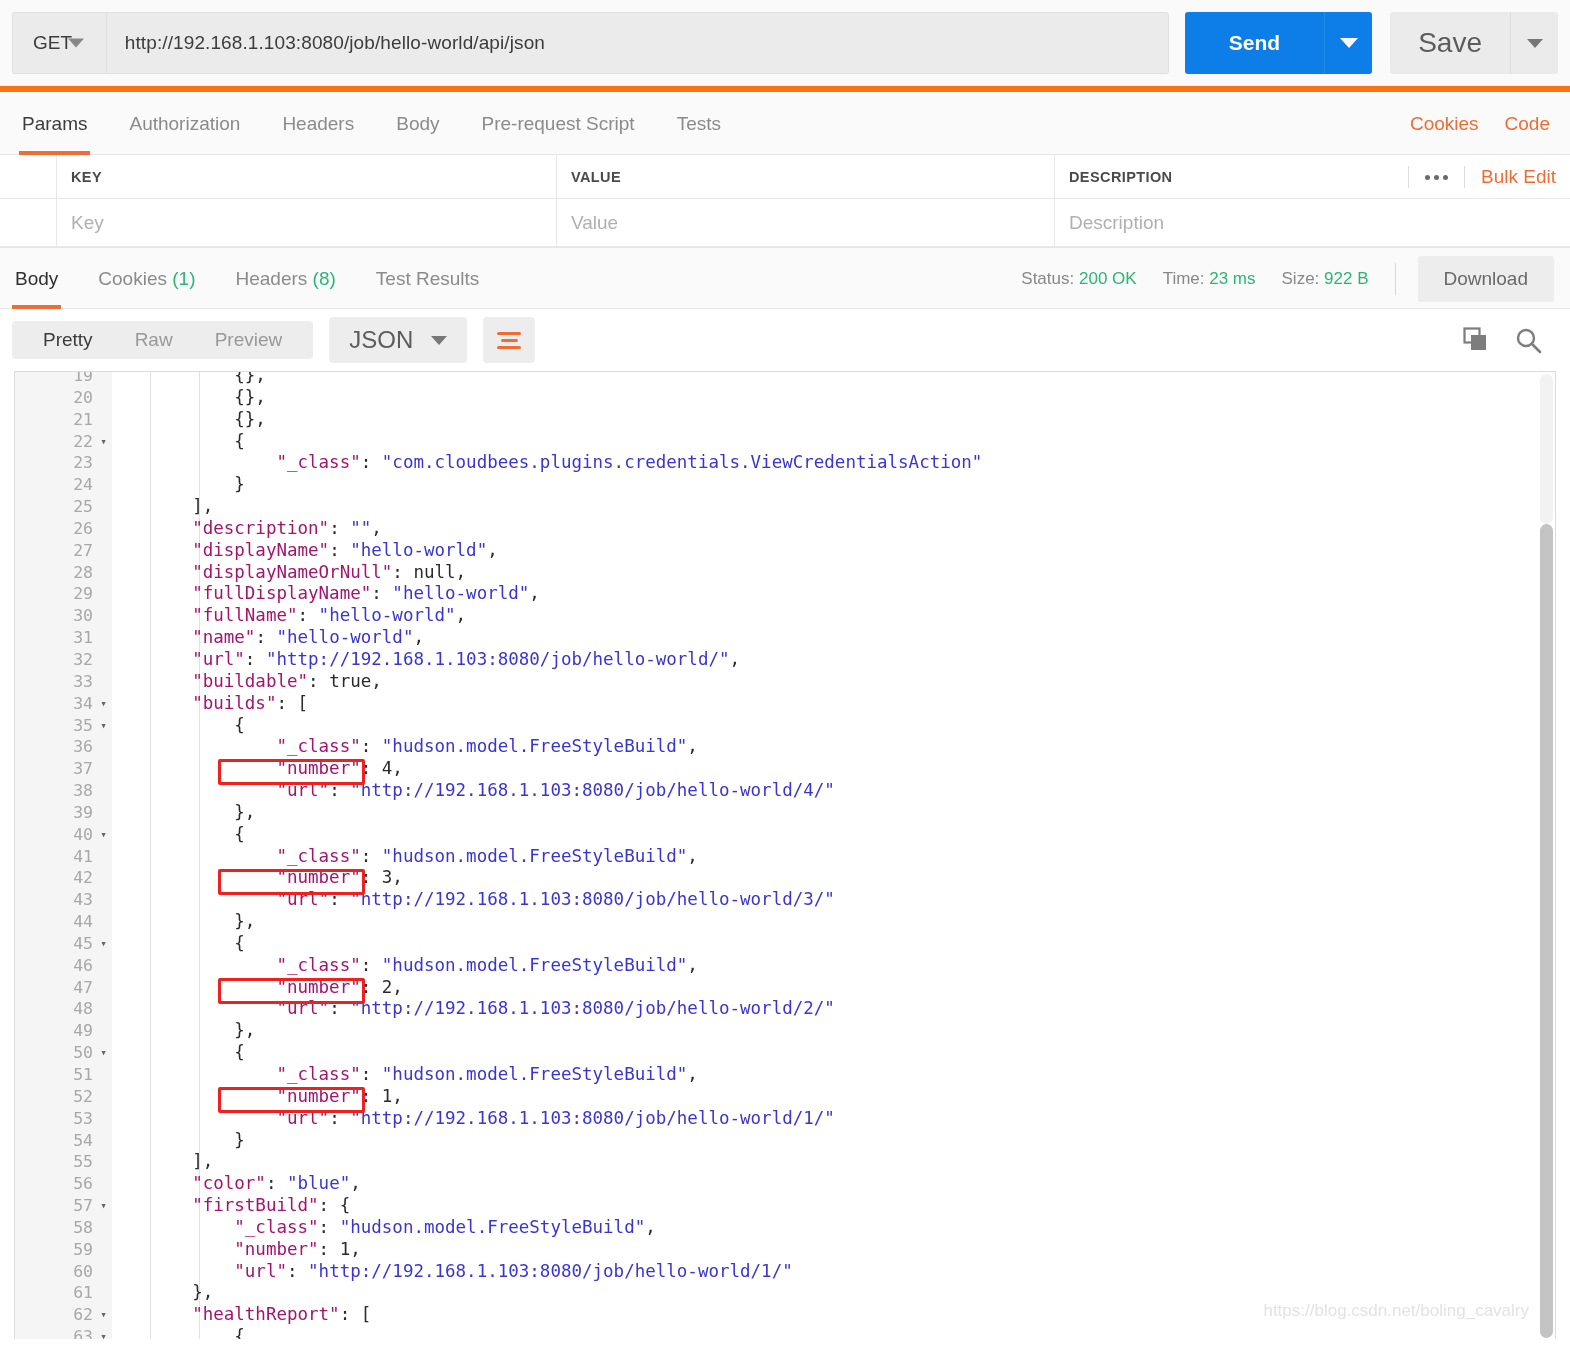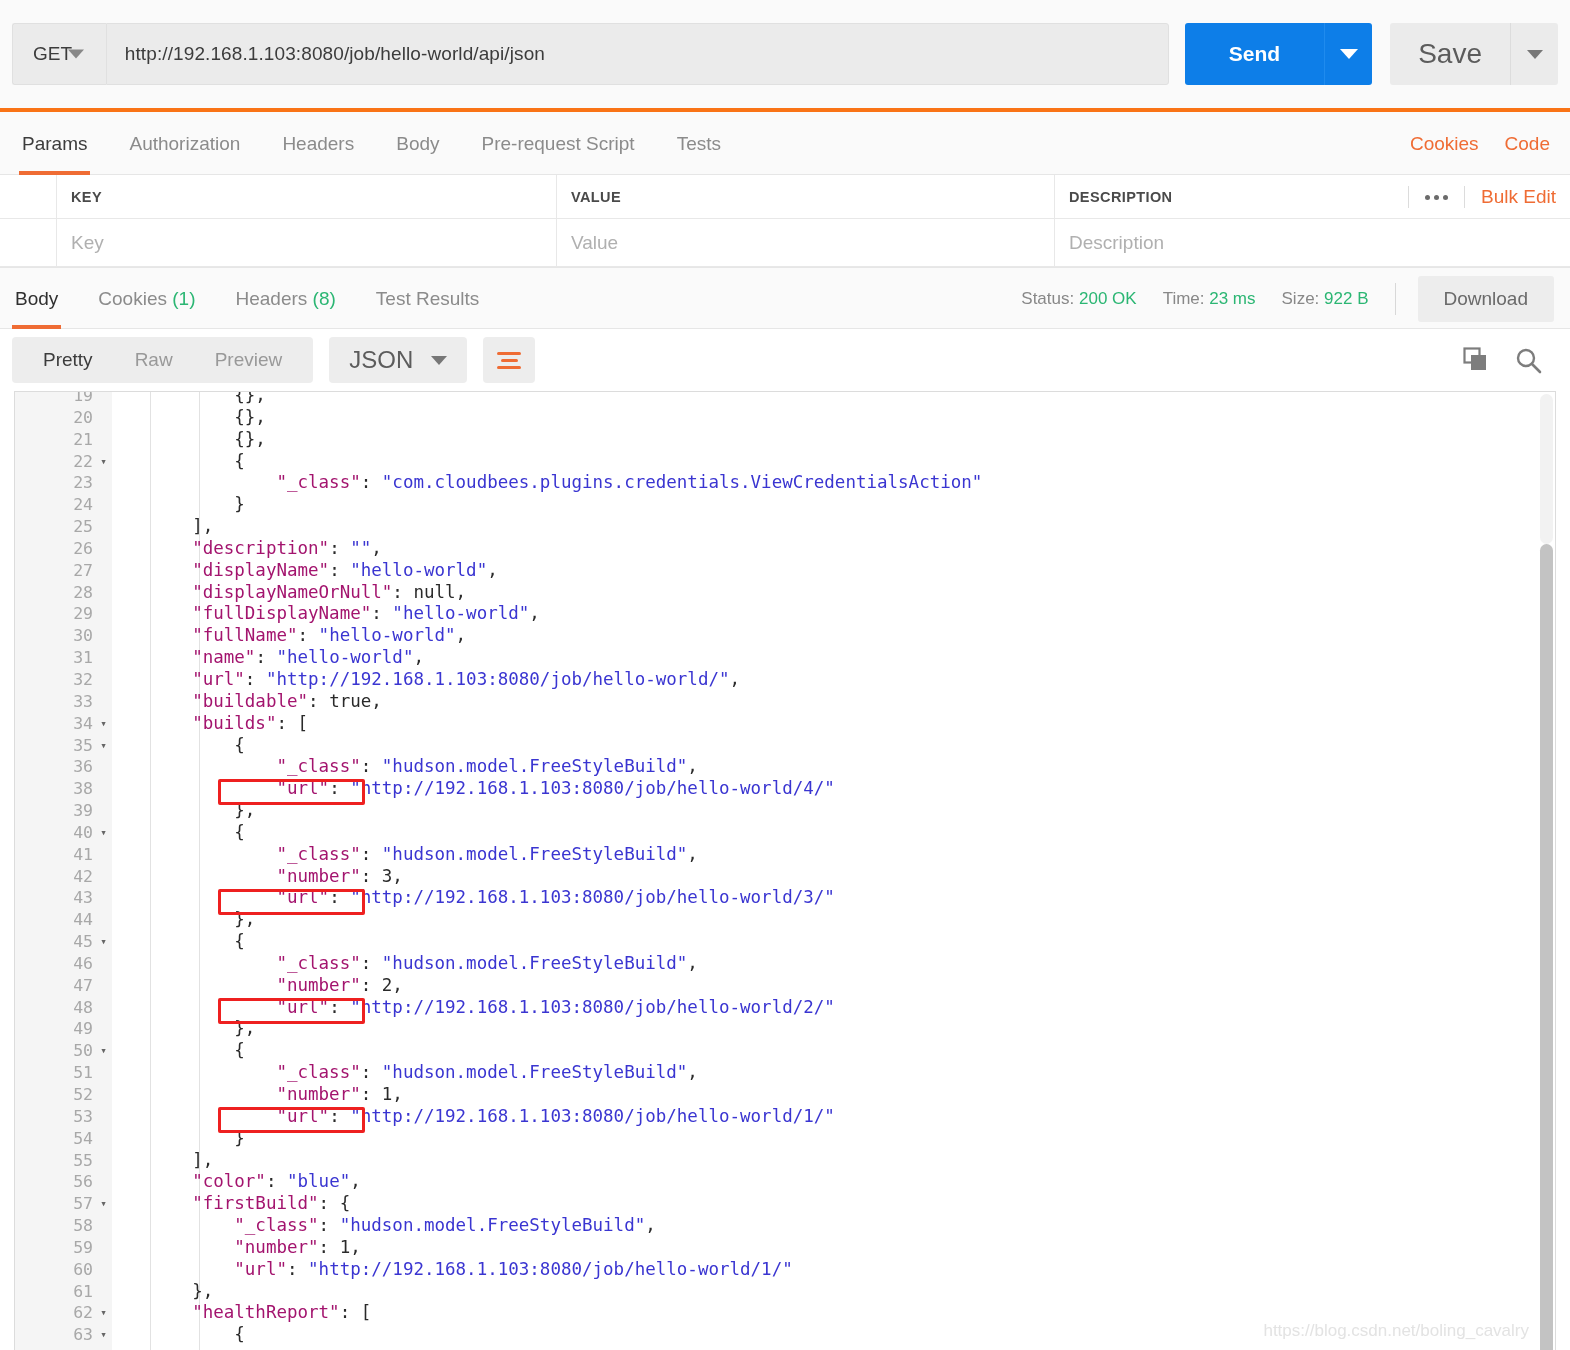--- a/index.html
+++ b/index.html
@@ -7,23 +7,23 @@
     margin: 0; padding: 0;
     width: 1570px; height: 1350px;
     background: #ffffff;
     font-family: "Liberation Sans", sans-serif;
     overflow: hidden;
   }
 
   
   .urlbar {
     position: relative;
-    height: 112px;
+    height: 92px;
     background: #fafafa;
-    border-bottom: 4px solid #f97316;
+    border-bottom: 6px solid #f97316;
     display: flex;
     align-items: center;
     padding: 0 12px;
   }
   .method-select {
     width: 175px; height: 62px;
     background: #ebebeb;
     border: 1px solid #e0e0e0;
     border-right: none;
     border-radius: 3px 0 0 3px;
@@ -173,21 +173,21 @@
   .meta-div { width: 1px; height: 32px; background: #d8d8d8; margin-right: 22px; }
   .dl-btn {
     background: #ededed; color: #6a6a6a; border: none;
     font-size: 19px; padding: 12px 26px; border-radius: 3px; cursor: pointer;
     font-family: "Liberation Sans", sans-serif;
   }
 
   
   .view-bar { height: 62px; background: #fff; display: flex; align-items: center; padding-left: 12px; position: relative; }
   .seg {
-    background: #ededed; border-radius: 4px; height: 46px;
+    background: #ededed; border-radius: 4px; height: 38px;
     display: flex; align-items: center; padding: 0 10px;
   }
   .seg span { font-size: 19px; color: #999; padding: 0 21px; cursor: pointer; }
   .seg span.on { color: #3c3c3c; }
   .fmt-sel {
     background: #ededed; border-radius: 4px; height: 46px; margin-left: 16px;
     display: flex; align-items: center; padding: 0 20px; gap: 18px; cursor: pointer;
   }
   .fmt-sel .t { font-size: 24px; color: #5c5c5c; }
   .fmt-sel i { width:0;height:0;border-left:8px solid transparent;border-right:8px solid transparent;border-top:9px solid #777; display:block;}
@@ -408,20 +408,21 @@
       <div class="ln"><span class="num">27</span><span class="fold"></span><span class="src"><span>    </span><span class="k">"displayName"</span><span class="p">: </span><span class="s">"hello-world"</span><span class="p">,</span></span></div>
       <div class="ln"><span class="num">28</span><span class="fold"></span><span class="src"><span>    </span><span class="k">"displayNameOrNull"</span><span class="p">: </span><span class="n">null</span><span class="p">,</span></span></div>
       <div class="ln"><span class="num">29</span><span class="fold"></span><span class="src"><span>    </span><span class="k">"fullDisplayName"</span><span class="p">: </span><span class="s">"hello-world"</span><span class="p">,</span></span></div>
       <div class="ln"><span class="num">30</span><span class="fold"></span><span class="src"><span>    </span><span class="k">"fullName"</span><span class="p">: </span><span class="s">"hello-world"</span><span class="p">,</span></span></div>
       <div class="ln"><span class="num">31</span><span class="fold"></span><span class="src"><span>    </span><span class="k">"name"</span><span class="p">: </span><span class="s">"hello-world"</span><span class="p">,</span></span></div>
       <div class="ln"><span class="num">32</span><span class="fold"></span><span class="src"><span>    </span><span class="k">"url"</span><span class="p">: </span><span class="s">"http://192.168.1.103:8080/job/hello-world/"</span><span class="p">,</span></span></div>
       <div class="ln"><span class="num">33</span><span class="fold"></span><span class="src"><span>    </span><span class="k">"buildable"</span><span class="p">: </span><span class="n">true</span><span class="p">,</span></span></div>
       <div class="ln"><span class="num">34</span><span class="fold">▾</span><span class="src"><span>    </span><span class="k">"builds"</span><span class="p">: [</span></span></div>
       <div class="ln"><span class="num">35</span><span class="fold">▾</span><span class="src"><span>        </span><span class="p">{</span></span></div>
       <div class="ln"><span class="num">36</span><span class="fold"></span><span class="src"><span>            </span><span class="k">"_class"</span><span class="p">: </span><span class="s">"hudson.model.FreeStyleBuild"</span><span class="p">,</span></span></div>
+      <div class="ln"><span class="num">37</span><span class="fold"></span><span class="src"><span>            </span><span class="k">"number"</span><span class="p">: </span><span class="n">4</span><span class="p">,</span></span></div>
       <div class="ln"><span class="num">38</span><span class="fold"></span><span class="src"><span>            </span><span class="k">"url"</span><span class="p">: </span><span class="s">"http://192.168.1.103:8080/job/hello-world/4/"</span></span></div>
       <div class="ln"><span class="num">39</span><span class="fold"></span><span class="src"><span>        </span><span class="p">},</span></span></div>
       <div class="ln"><span class="num">40</span><span class="fold">▾</span><span class="src"><span>        </span><span class="p">{</span></span></div>
       <div class="ln"><span class="num">41</span><span class="fold"></span><span class="src"><span>            </span><span class="k">"_class"</span><span class="p">: </span><span class="s">"hudson.model.FreeStyleBuild"</span><span class="p">,</span></span></div>
       <div class="ln"><span class="num">42</span><span class="fold"></span><span class="src"><span>            </span><span class="k">"number"</span><span class="p">: </span><span class="n">3</span><span class="p">,</span></span></div>
       <div class="ln"><span class="num">43</span><span class="fold"></span><span class="src"><span>            </span><span class="k">"url"</span><span class="p">: </span><span class="s">"http://192.168.1.103:8080/job/hello-world/3/"</span></span></div>
       <div class="ln"><span class="num">44</span><span class="fold"></span><span class="src"><span>        </span><span class="p">},</span></span></div>
       <div class="ln"><span class="num">45</span><span class="fold">▾</span><span class="src"><span>        </span><span class="p">{</span></span></div>
       <div class="ln"><span class="num">46</span><span class="fold"></span><span class="src"><span>            </span><span class="k">"_class"</span><span class="p">: </span><span class="s">"hudson.model.FreeStyleBuild"</span><span class="p">,</span></span></div>
       <div class="ln"><span class="num">47</span><span class="fold"></span><span class="src"><span>            </span><span class="k">"number"</span><span class="p">: </span><span class="n">2</span><span class="p">,</span></span></div>

